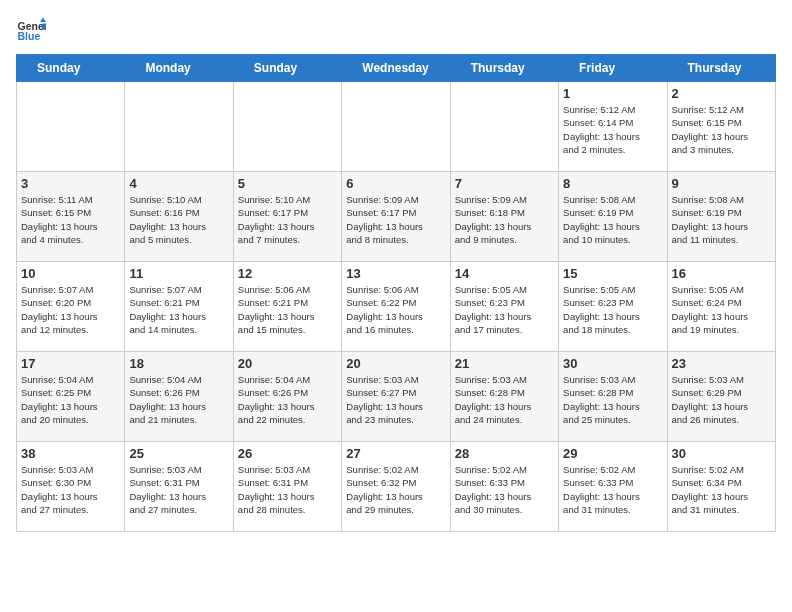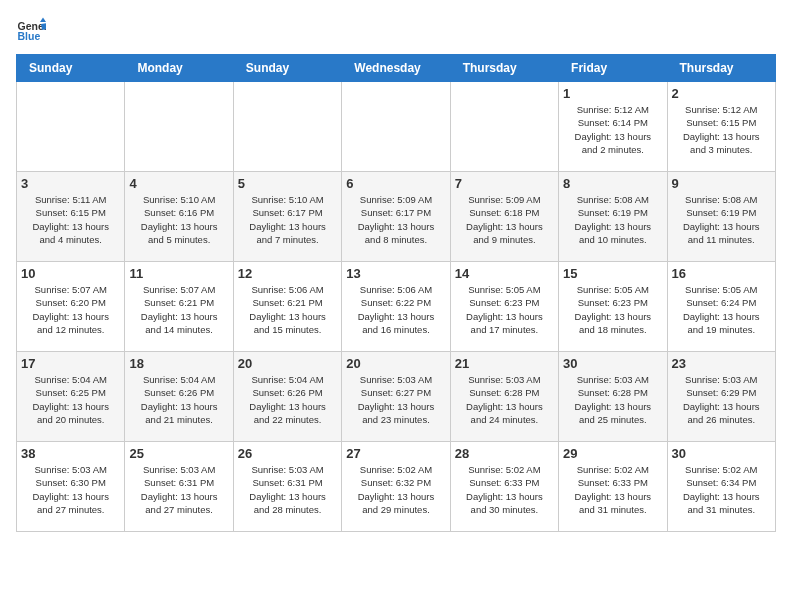--- a/index.html
+++ b/index.html
@@ -40,21 +40,21 @@
     table {
       width: 100%;
       border-collapse: collapse;
       table-layout: fixed;
     }
     thead th {
       background: #2979c8;
       color: #fff;
       font-size: 12px;
       font-weight: bold;
-      padding: 6px 12px;
+      padding: 6px 20px;
       text-align: left;
       border: 1px solid #2979c8;
     }
     tbody td {
       border: 1px solid #ccc;
       vertical-align: top;
       padding: 4px;
       font-size: 10px;
       color: #333;
       height: 90px;
@@ -67,21 +67,20 @@
       font-size: 13px;
       font-weight: bold;
       color: #333;
       display: block;
       margin-bottom: 2px;
     }
     .day-info {
       font-size: 9.5px;
       color: #333;
       line-height: 1.4;
-      text-align: center;
     }
     .empty-cell {
       background: #fff !important;
     }
   </style>
 </head>
 <body>
 
 <div class="header-section">
   <div class="logo">

